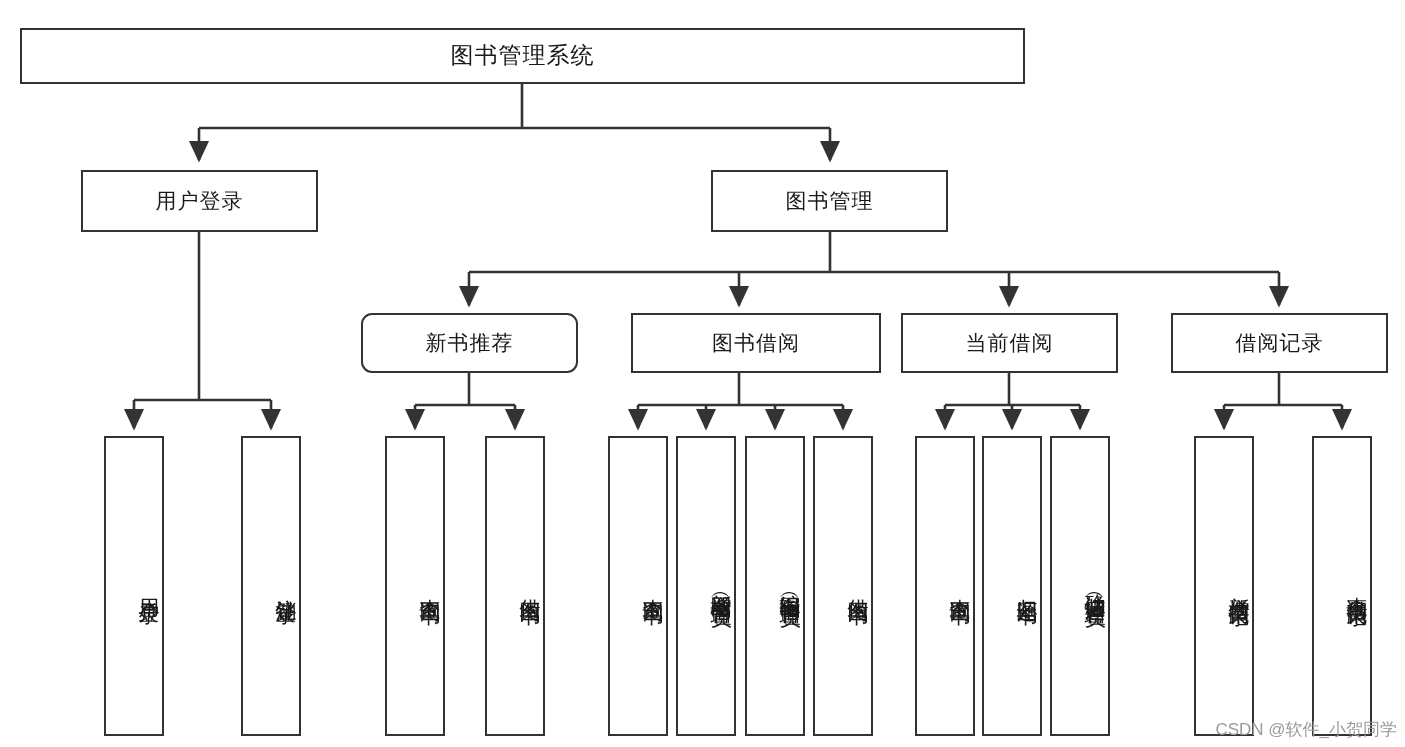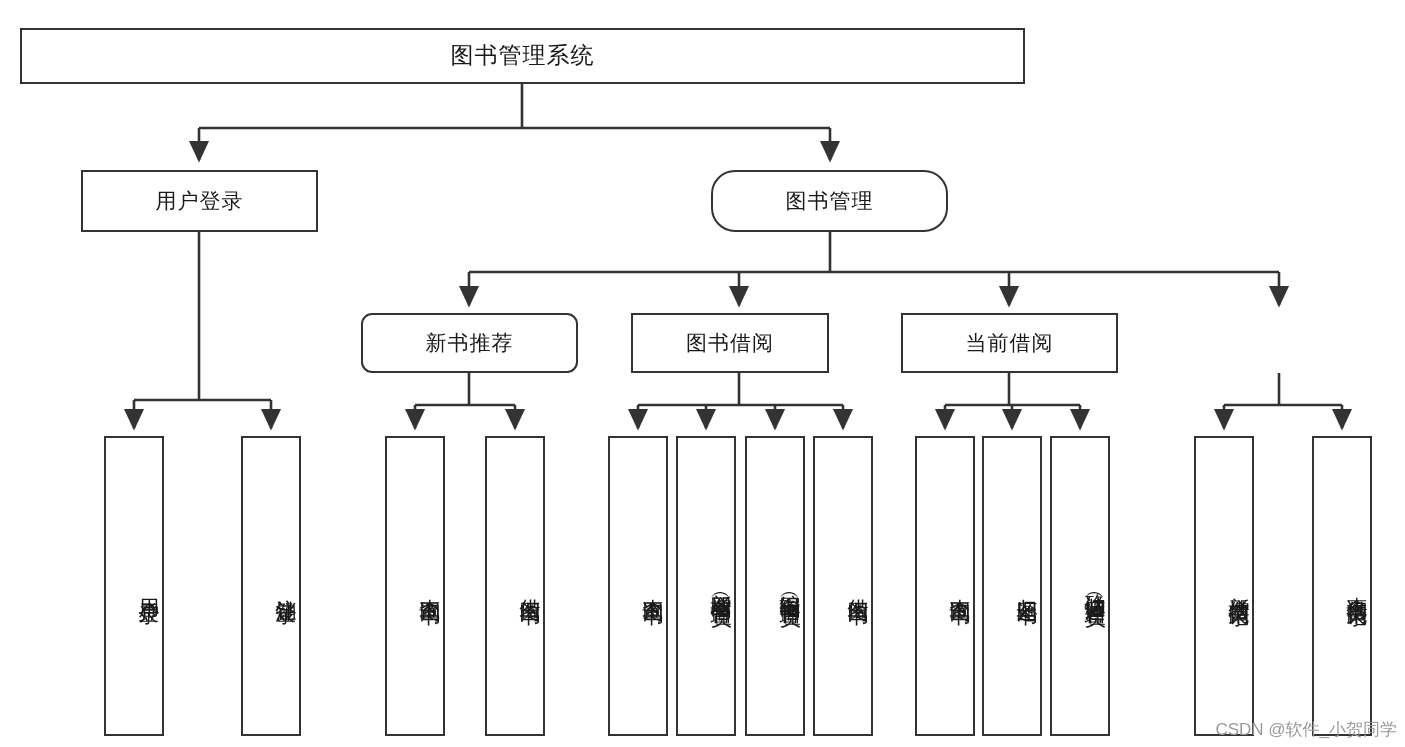--- a/index.html
+++ b/index.html
@@ -126,33 +126,36 @@
     </g>
   </svg>
 
   <div class="node horizontal root" style="left:20px; top:28px; width:1005px; height:56px;">
     <span class="node-label">图书管理系统</span>
   </div>
 
   <div class="node horizontal" style="left:81px; top:170px; width:237px; height:62px;">
     <span class="node-label">用户登录</span>
   </div>
-  <div class="node horizontal" style="left:711px; top:170px; width:237px; height:62px;border-radius:24px;">
+  <div class="node horizontal" style="left:711px; top:170px; width:237px; height:62px;">
     <span class="node-label">图书管理</span>
   </div>
 
   <div class="node horizontal" style="left:361px; top:313px; width:217px; height:60px;border-radius:11px;">
     <span class="node-label">新书推荐</span>
   </div>
-  <div class="node horizontal" style="left:631px; top:313px; width:198px; height:60px;align-items:center;">
+  <div class="node horizontal" style="left:631px; top:313px; width:250px; height:60px;align-items:center;">
     <span class="node-label">图书借阅</span>
   </div>
   <div class="node horizontal" style="left:901px; top:313px; width:217px; height:60px;">
     <span class="node-label">当前借阅</span>
   </div>
+  <div class="node horizontal" style="left:1171px; top:313px; width:217px; height:60px;">
+    <span class="node-label">借阅记录</span>
+  </div>
 
   <div class="node vertical" style="left:104px; top:436px; width:60px; height:300px;">
     <span class="node-label">用户登录</span>
   </div>
   <div class="node vertical" style="left:241px; top:436px; width:60px; height:300px;">
     <span class="node-label">注销登录</span>
   </div>
 
   <div class="node vertical" style="left:385px; top:436px; width:60px; height:300px;">
     <span class="node-label">查询图书</span>

